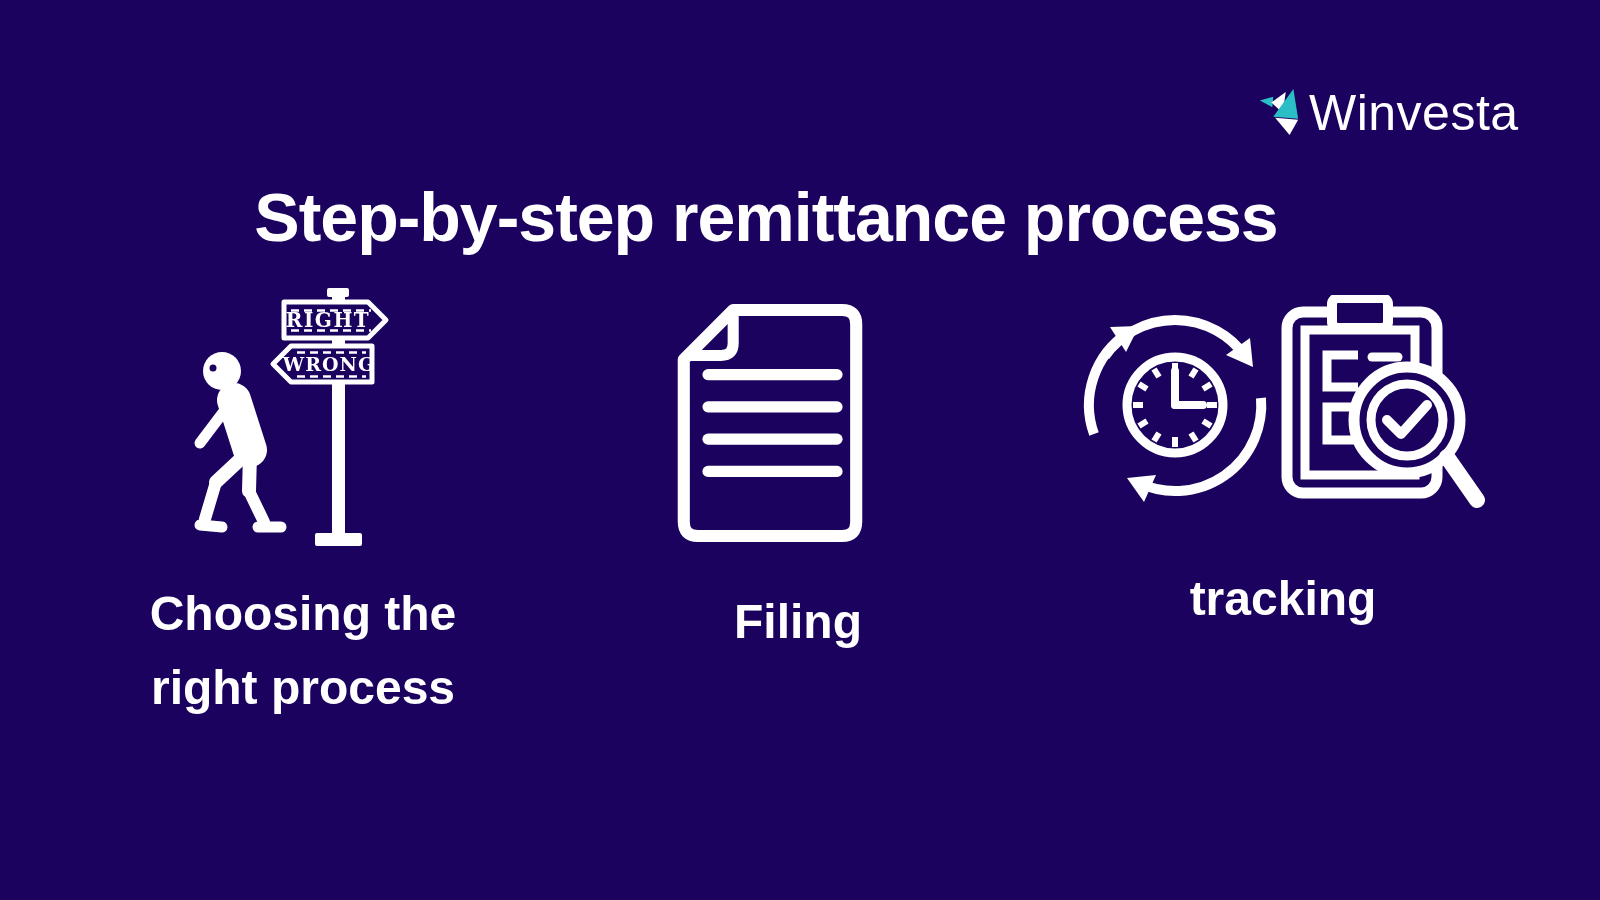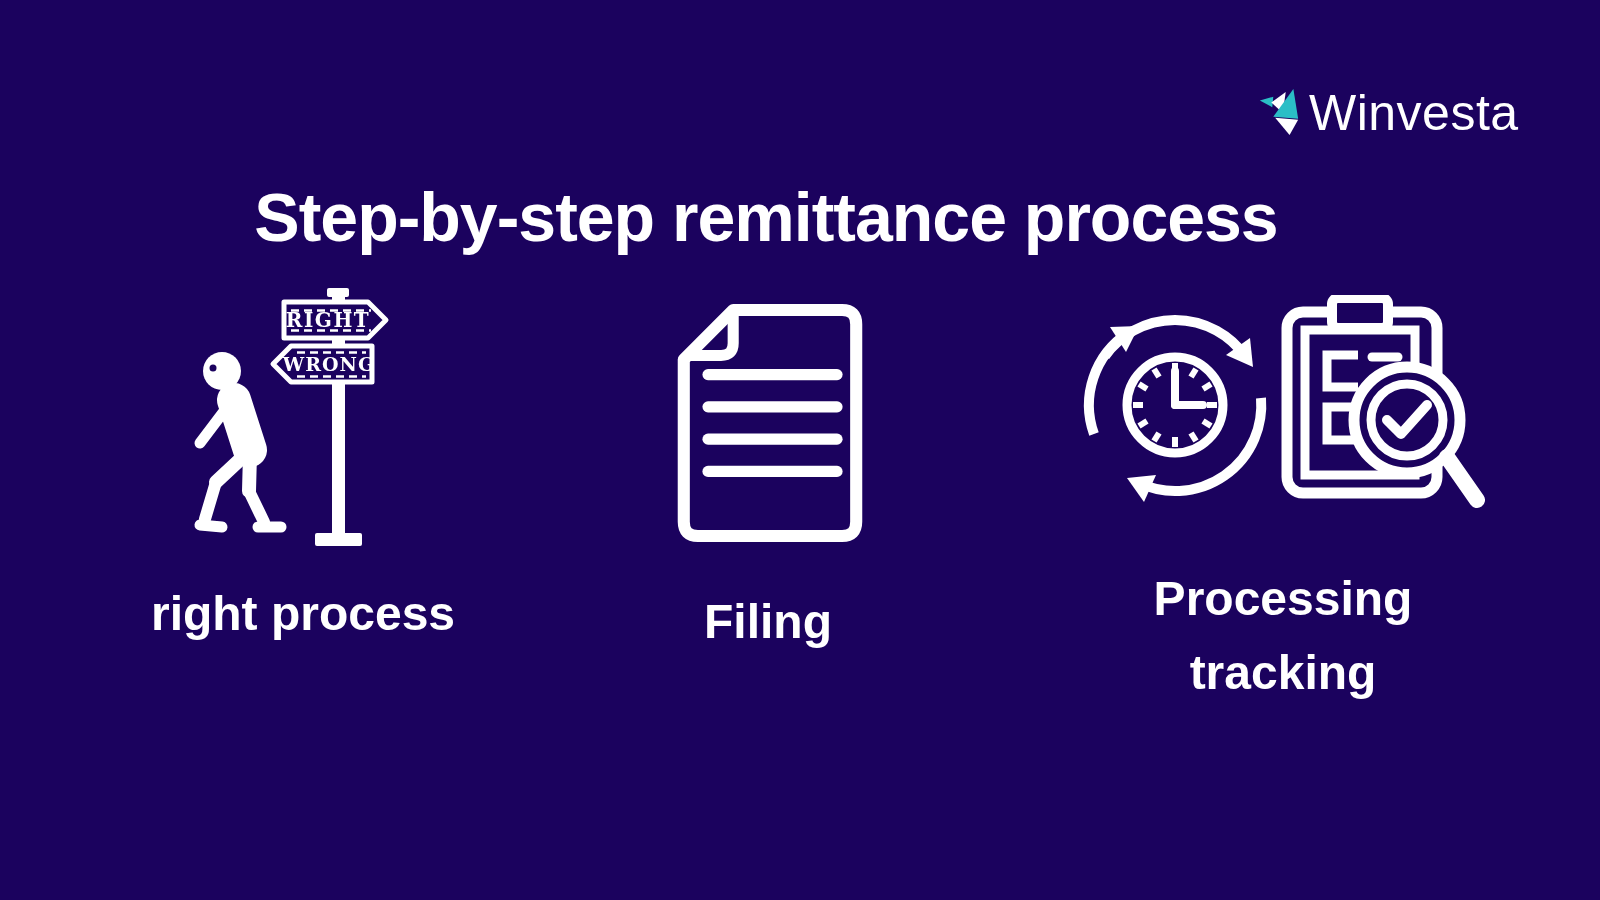--- a/index.html
+++ b/index.html
@@ -46,21 +46,21 @@
     width: 440px;
     text-align: center;
     font-size: 48px;
     font-weight: 700;
     line-height: 74px;
     color: #FFFFFF;
   }
   .step-label span { display: block; }
 
   #label-1 { left: 83px;  top: 577px; }
-  #label-2 { left: 548px; top: 585px; text-align: center; }
+  #label-2 { left: 578px; top: 585px; text-align: center; }
   #label-3 { left: 1063px; top: 562px; }
 
   #icon-1 { left: 176px;  top: 272px; }
   #icon-2 { left: 675px;  top: 302px; }
   #icon-3a { left: 1063px; top: 293px; }
   #icon-3b { left: 1275px; top: 295px; }
 
   .sign-text {
     font-family: "DejaVu Serif", serif;
     font-weight: 700;
@@ -170,23 +170,23 @@
     <path d="M 83,112 H 52 V 145 H 83"></path>
     <line x1="97" y1="62" x2="123" y2="62" stroke-linecap="round"></line>
   </g>
   <circle cx="132" cy="125" r="53" fill="#1B025E" stroke="#FFFFFF" stroke-width="11"></circle>
   <circle cx="132" cy="125" r="36" fill="none" stroke="#FFFFFF" stroke-width="9"></circle>
   <path d="M 112,125 L 126,139 L 152,110" fill="none" stroke="#FFFFFF" stroke-width="10" stroke-linecap="round" stroke-linejoin="round"></path>
   <line x1="172" y1="162" x2="202" y2="205" stroke="#FFFFFF" stroke-width="16" stroke-linecap="round"></line>
 </svg>
 
 <div id="label-1" class="step-label">
+  <span>Choosing the</span>
   <span>right process</span>
 </div>
 
 <div id="label-2" class="step-label">
   <span>Filing</span>
 </div>
 
 <div id="label-3" class="step-label">
-  <span>Processing</span>
   <span>tracking</span>
 </div>
 
 </body></html>

